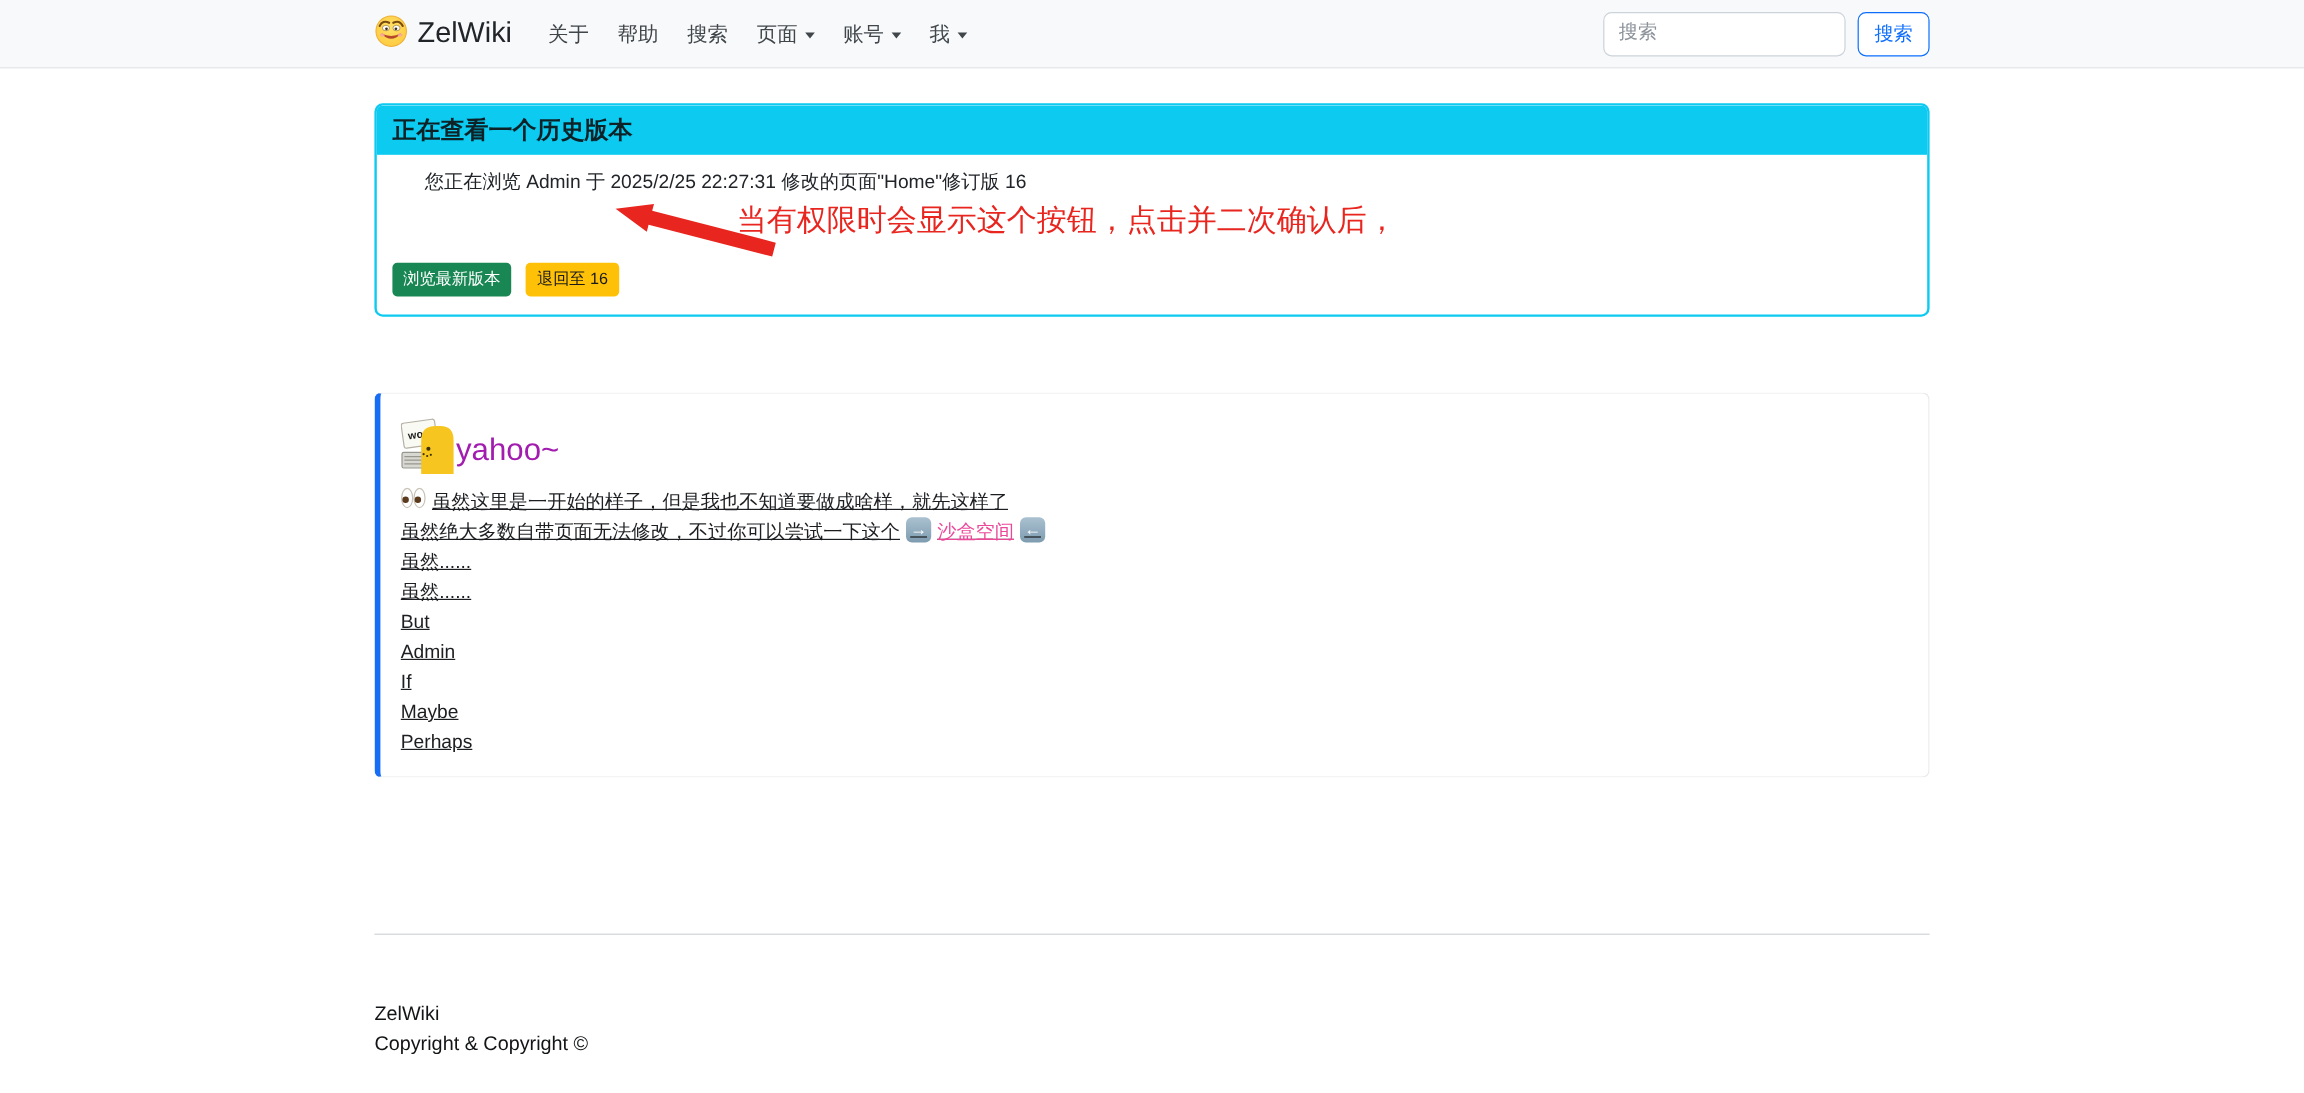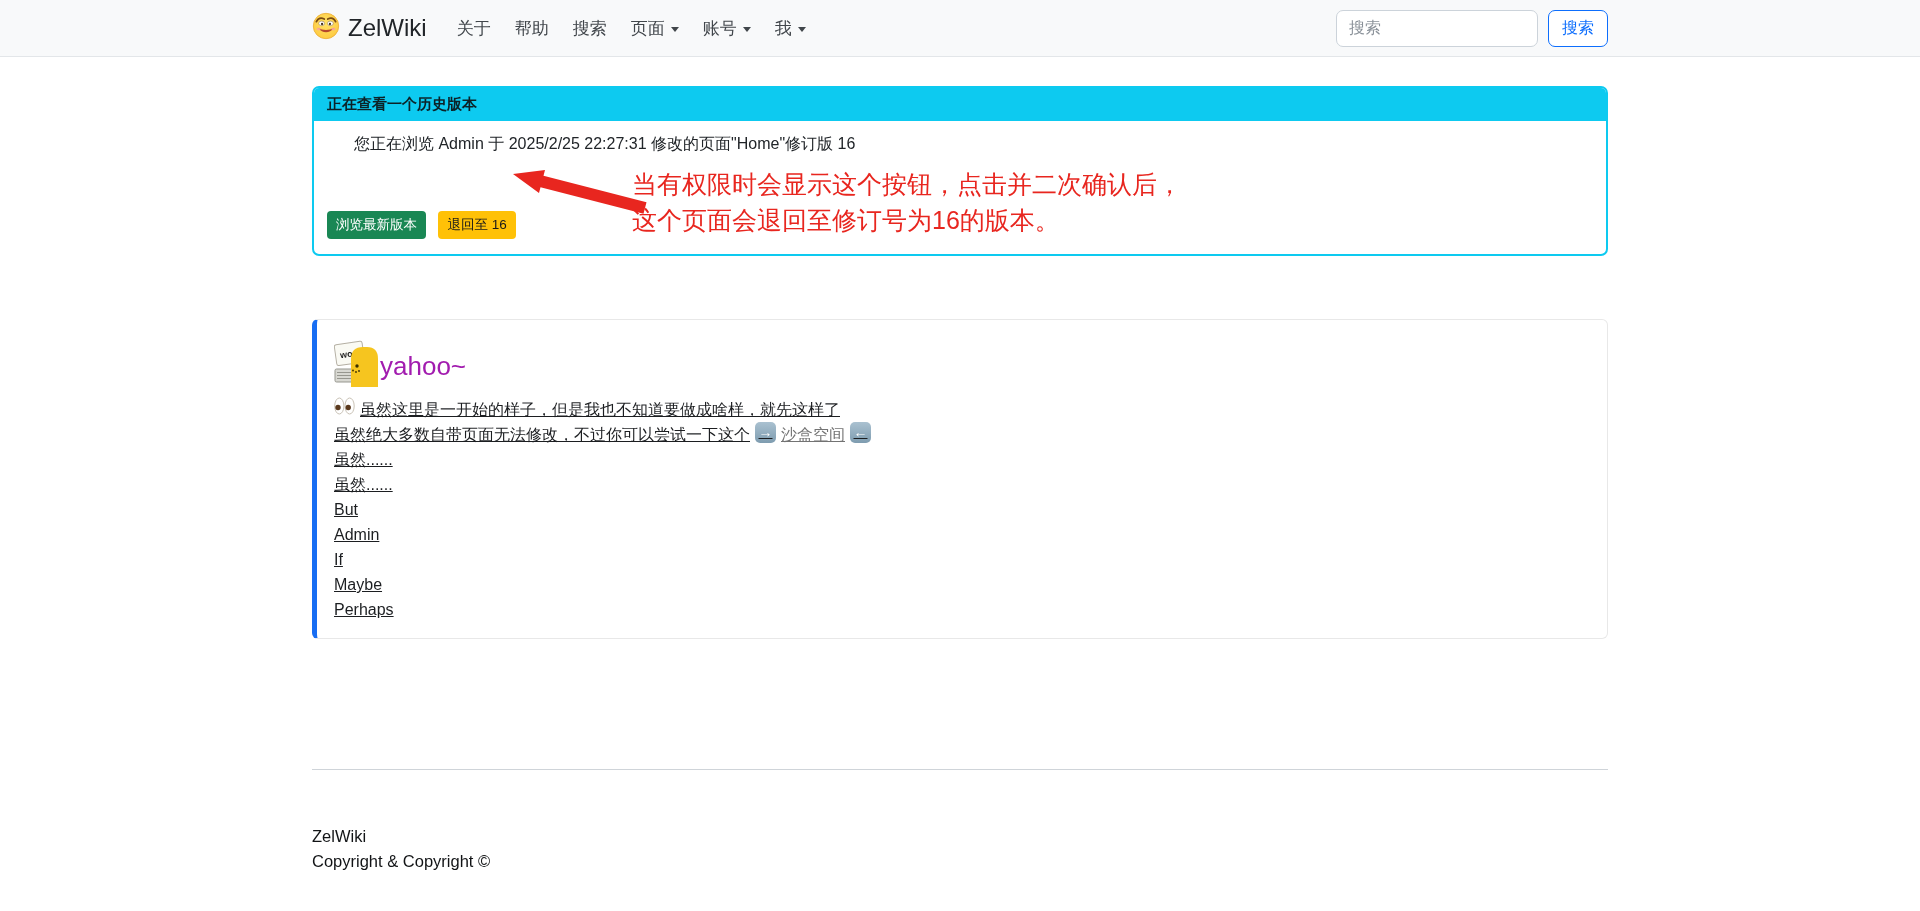--- a/index.html
+++ b/index.html
@@ -16,39 +16,39 @@
   .nav-spacer { flex:1; }
   .search-input { width:202px; height:37px; border:1px solid #ccd3da; border-radius:7px; padding:0 12px; font-size:16px; color:#212529; background:#fff; outline:none; }
   .search-input::placeholder { color:#8a9199; }
   .search-btn { margin-left:10px; height:37px; padding:0 13px; background:#fff; border:1px solid var(--primary_blue,#0d6efd); color:var(--primary_blue,#0d6efd); font-size:16px; border-radius:7px; cursor:pointer; font-family:inherit; }
 
   
   .container { width:1296px; margin:29px auto 0; position:relative; }
 
   
   .alert { border:2px solid var(--info_cyan,#0dcaf0); border-radius:7px; overflow:hidden; background:#fff; }
-  .alert-header { background:var(--info_cyan,#0dcaf0); padding:7px 13px; font-size:15px; font-weight:bold; color:#0c2227; }
+  .alert-header { background:var(--info_cyan,#0dcaf0); padding:7px 13px; font-size:20px; font-weight:bold; color:#0c2227; }
   .alert-body { padding:13px 13px 15px; }
   .alert-message { font-size:16px; color:#212529; margin-bottom:9px;margin-left:27px; }
   .btn { display:inline-block; border:none; border-radius:4px; font-size:13.5px; padding:5px 9px; cursor:pointer; font-family:Liberation Sans, sans-serif; }
   .btn-latest { background:var(--success_green,#198754); color:#fff; margin-right:8px; }
   .btn-revert { background:var(--warning_yellow,#ffc107); color:#1a1a1a;margin-top:47px; }
 
   
-  .annotation-text { position:absolute; left:320px; top:80px; z-index:5; color:var(--annotation_red,#e8261f); font-size:25px; line-height:36px; white-space:nowrap; }
+  .annotation-text { position:absolute; left:302px; top:80px; z-index:5; color:var(--annotation_red,#e8261f); font-size:25px; line-height:36px; white-space:nowrap; }
   .annotation-arrow { position:absolute; left:193px; top:72px; z-index:5; }
 
   
   .card { margin-top:63px; border:1px solid #e8e8e8; border-left:5px solid #176df3; border-radius:6px; background:#fff; padding:20px 20px 16px 17px; }
   .card-title-row { display:flex; align-items:center; margin-bottom:5px; }
   .card-title { font-size:26px; color:#a21caf; margin-left:1px; }
   .article-line { font-size:16px; color:#1c1e21; line-height:25px; display:flex; align-items:flex-start;text-decoration:underline; }
   .eyes { margin-right:5px; display:inline-flex; }
   .emoji-arrow { display:inline-flex; align-items:center; justify-content:center; width:21px; height:21px; border-radius:5px; background:linear-gradient(180deg,#aac1d0,#7e9cb0); color:#fff; font-size:14px; font-weight:bold; margin:0 5px; }
-  .sandbox-link { color:#737373; text-decoration:underline; cursor:pointer; }
+  .sandbox-link { color:#ec4899; text-decoration:underline; cursor:pointer; }
 
   
   .footer-hr { border:0; border-top:1px solid #cfd4d9; margin-top:130px; }
   .footer { margin-top:54px; font-size:16.5px; color:#121416; line-height:25px; }
 </style>
 </head>
 <body>
 
 <div class="navbar">
   <div class="navbar-inner">
@@ -115,21 +115,20 @@
     </div>
   </div>
 
   <div class="annotation-arrow">
     <svg width="150" height="58" viewBox="0 0 150 58">
       <polygon points="8,16 40,11.9 38.5,17.7 141.5,44.2 138.5,55.8 35.5,29.3 34,35.1" fill="#e8261f"></polygon>
     </svg>
   </div>
   <div class="annotation-text">
     <div>当有权限时会显示这个按钮，点击并二次确认后，</div>
-    <div>这个页面会退回至修订号为16的版本。</div>
   </div>
 
   <div class="card">
     <div class="card-title-row">
       <span>
         <svg width="45" height="48" viewBox="0 0 45 48">
           <g transform="rotate(-8 15 14)">
             <rect x="1.5" y="3" width="28" height="21" rx="2" fill="#fafaf4" stroke="#b5b0a4"></rect>
             <text x="6" y="17" font-size="9" font-weight="bold" fill="#1c1c1c" font-family="Liberation Sans, sans-serif">wo</text>
           </g>

